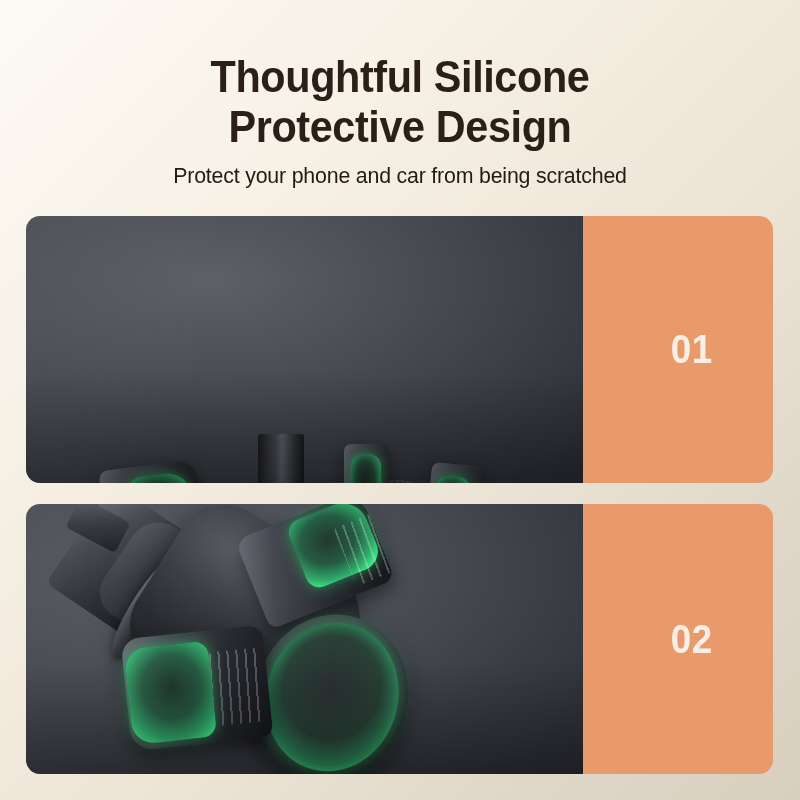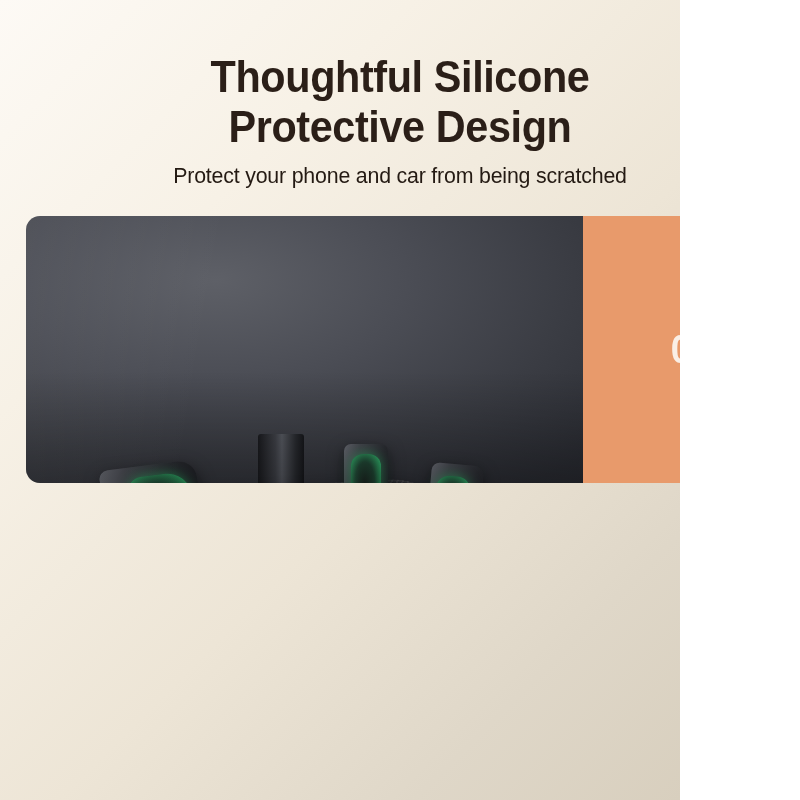--- a/index.html
+++ b/index.html
@@ -9,21 +9,21 @@
   }
   body {
     width: 800px;
     height: 800px;
     overflow: hidden;
     font-family: "Liberation Sans", sans-serif;
   }
 
   .page {
     position: relative;
-    width: 680px;
+    width: 800px;
     height: 800px;
     background:
       linear-gradient(135deg,
         #FDFAF5 0%,
         #F7F1E6 28%,
         #EDE5D6 58%,
         #DFD7C8 82%,
         #D8CFBE 100%);
     overflow: hidden;
   }
@@ -366,14 +366,45 @@
         </div>
 
       </div>
     </div>
 
     <div class="number-panel">
       <span class="number-label">01</span>
     </div>
   </div>
 
+  <div class="feature-row" id="row-02">
+
+    <div class="photo-panel">
+      <div class="scene">
+
+        <div class="vent-arm-top"></div>
+        <div class="vent-arm-tab"></div>
+        <div class="barrel-neck"></div>
+        <div class="barrel-ring"></div>
+        <div class="barrel"></div>
+
+        <div class="jaw" id="jaw-upper">
+          <div class="jaw-pad"></div>
+          <div class="jaw-teeth" id="teeth-upper"></div>
+        </div>
+
+        <div class="barrel-face"></div>
+        <div class="face-pad"></div>
+
+        <div class="jaw" id="jaw-lower">
+          <div class="jaw-pad"></div>
+          <div class="jaw-teeth" id="teeth-lower"></div>
+        </div>
+
+      </div>
+    </div>
+
+    <div class="number-panel">
+      <span class="number-label">02</span>
+    </div>
+  </div>
 
 </div>
 
 </body></html>

